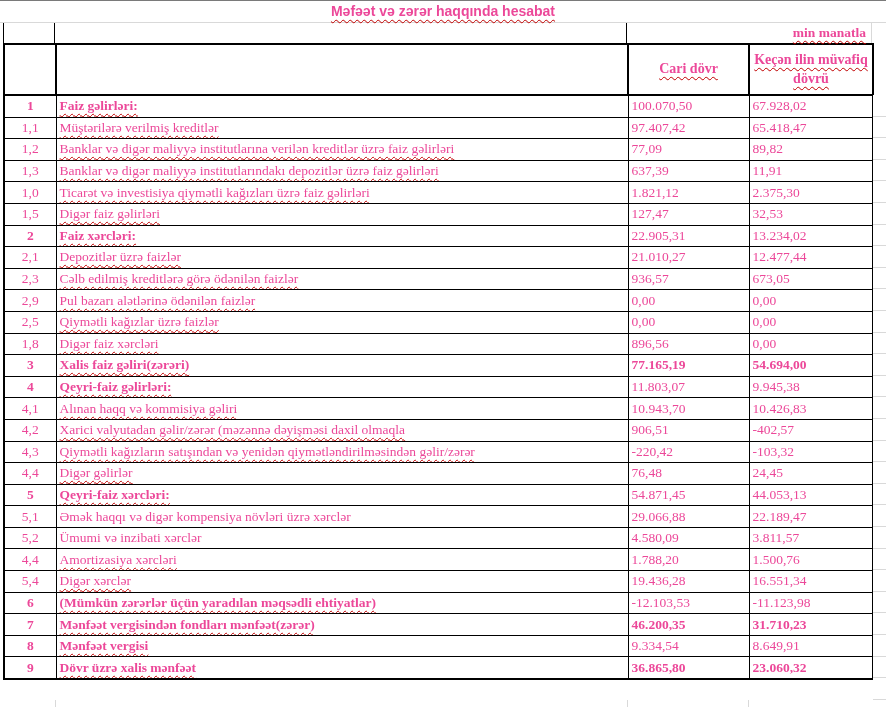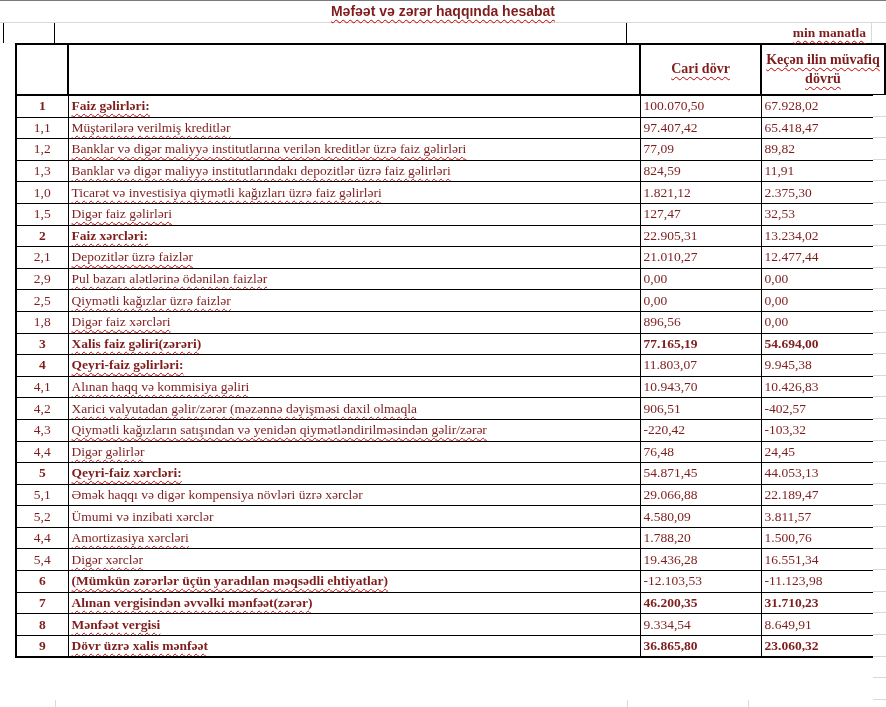--- a/index.html
+++ b/index.html
@@ -1,32 +1,32 @@
 <!DOCTYPE html>
 <html><head>
 <meta charset="utf-8">
 <style>
   html,body { margin:0; padding:0; background:#ffffff; }
   .page {
     position:relative; width:886px; height:707px; overflow:hidden;
-    background:#ffffff; color:#7f1d1d;
+    background:#ffffff; color:#ec4899;
     font-family:"Liberation Serif","DejaVu Serif",serif;
   }
   .title-row {
     height:21px; line-height:21px; text-align:center;
     border-top:1px solid #7a7a7a; border-bottom:1px solid #d9d9d9;
     font-family:"Liberation Sans","DejaVu Sans",sans-serif;
     font-weight:bold; font-size:14px;
   }
   .note-row { margin-left:3px; width:869px; height:20px; display:flex; align-items:flex-start; box-sizing:border-box; }
   .note-num   { width:52px; height:100%; box-sizing:border-box; border-left:1px solid #000; border-right:1px solid #000; }
   .note-label { width:572px; height:100%; box-sizing:border-box; border-right:1px solid #000; }
   .note-value { flex:1; height:100%; box-sizing:border-box; text-align:right; font-weight:bold; font-size:13.5px; padding-right:5px; line-height:20px; border-right:1px solid #d9d9d9; }
   table.report {
-    margin-left:15px; width:869px; border-collapse:collapse; table-layout:fixed;
+    margin-left:3px; width:869px; border-collapse:collapse; table-layout:fixed;
     border:2px solid #000;
   }
   table.report thead td {
     border:2px solid #000; font-weight:bold; text-align:center; vertical-align:middle;
     font-size:14px; height:49px; line-height:1.3; padding:0 2px;
   }
   table.report tbody td {
     border:1px solid #000; font-size:13.5px; height:20.6px; vertical-align:middle;
     padding:0 3px; white-space:nowrap; overflow:hidden;
   }
@@ -96,21 +96,21 @@
         </tr>
         <tr>
           <td class="c-num">1,2</td>
           <td class="c-label"><span class="sq">Banklar və digər maliyyə institutlarına verilən kreditlər üzrə faiz gəlirləri</span></td>
           <td class="c-val">77,09</td>
           <td class="c-val">89,82</td>
         </tr>
         <tr>
           <td class="c-num">1,3</td>
           <td class="c-label"><span class="sq">Banklar və digər maliyyə institutlarındakı depozitlər üzrə faiz gəlirləri</span></td>
-          <td class="c-val">824,59</td>
+          <td class="c-val">637,39</td>
           <td class="c-val">11,91</td>
         </tr>
         <tr>
           <td class="c-num">1,0</td>
           <td class="c-label"><span class="sq">Ticarət və investisiya qiymətli kağızları üzrə faiz gəlirləri</span></td>
           <td class="c-val">1.821,12</td>
           <td class="c-val">2.375,30</td>
         </tr>
         <tr>
           <td class="c-num">1,5</td>
@@ -124,20 +124,26 @@
           <td class="c-val">22.905,31</td>
           <td class="c-val">13.234,02</td>
         </tr>
         <tr>
           <td class="c-num">2,1</td>
           <td class="c-label"><span class="sq">Depozitlər üzrə faizlər</span></td>
           <td class="c-val">21.010,27</td>
           <td class="c-val">12.477,44</td>
         </tr>
         <tr>
+          <td class="c-num">2,3</td>
+          <td class="c-label"><span class="sq">Cəlb edilmiş kreditlərə görə ödənilən faizlər</span></td>
+          <td class="c-val">936,57</td>
+          <td class="c-val">673,05</td>
+        </tr>
+        <tr>
           <td class="c-num">2,9</td>
           <td class="c-label"><span class="sq">Pul bazarı alətlərinə ödənilən faizlər</span></td>
           <td class="c-val">0,00</td>
           <td class="c-val">0,00</td>
         </tr>
         <tr>
           <td class="c-num">2,5</td>
           <td class="c-label"><span class="sq">Qiymətli kağızlar üzrə faizlər</span></td>
           <td class="c-val">0,00</td>
           <td class="c-val">0,00</td>
@@ -215,21 +221,21 @@
           <td class="c-val">16.551,34</td>
         </tr>
         <tr>
           <td class="c-num b">6</td>
           <td class="c-label b"><span class="sq">(Mümkün zərərlər üçün yaradılan məqsədli ehtiyatlar)</span></td>
           <td class="c-val">-12.103,53</td>
           <td class="c-val">-11.123,98</td>
         </tr>
         <tr>
           <td class="c-num b">7</td>
-          <td class="c-label b"><span class="sq">Alınan vergisindən əvvəlki mənfəət(zərər)</span></td>
+          <td class="c-label b"><span class="sq">Mənfəət vergisindən fondları mənfəət(zərər)</span></td>
           <td class="c-val b">46.200,35</td>
           <td class="c-val b">31.710,23</td>
         </tr>
         <tr>
           <td class="c-num b">8</td>
           <td class="c-label b"><span class="sq">Mənfəət vergisi</span></td>
           <td class="c-val">9.334,54</td>
           <td class="c-val">8.649,91</td>
         </tr>
         <tr>

